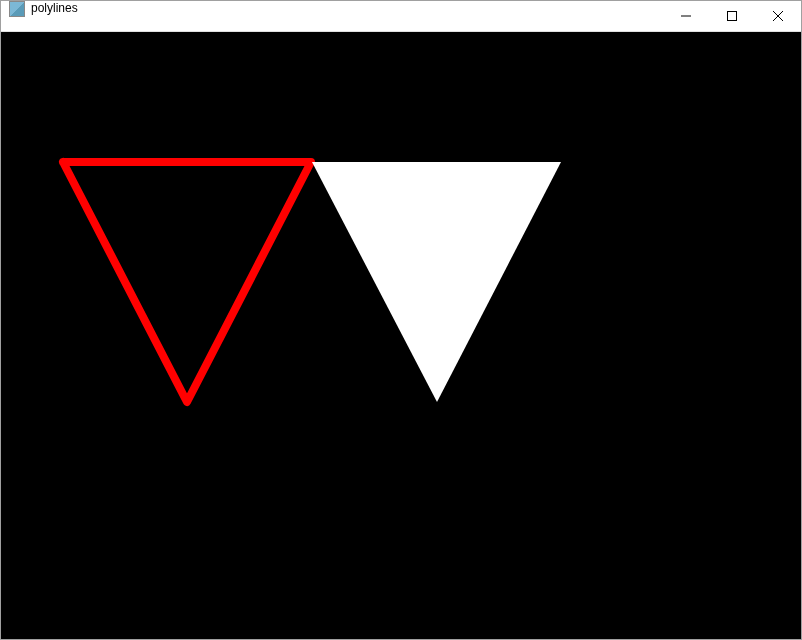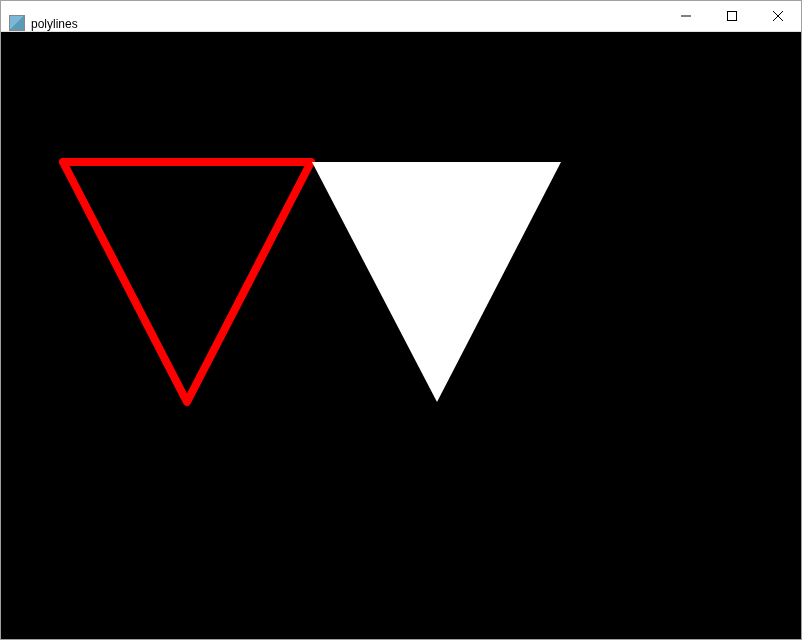--- a/index.html
+++ b/index.html
@@ -18,21 +18,21 @@
       width: 802px;
       height: 640px;
       border: 1px solid #a0a0a0;
       display: flex;
       flex-direction: column;
       background: #ffffff;
     }
     .titlebar {
       height: 31px;
       display: flex;
-      align-items: flex-end;
+      align-items: flex-start;
       background: #ffffff;
       border-bottom: 1px solid #e0e0e0;
       flex-shrink: 0;
     }
     .titlebar-icon {
       width: 16px;
       height: 16px;
       margin-left: 8px;
       margin-right: 6px;
       display: inline-block;

